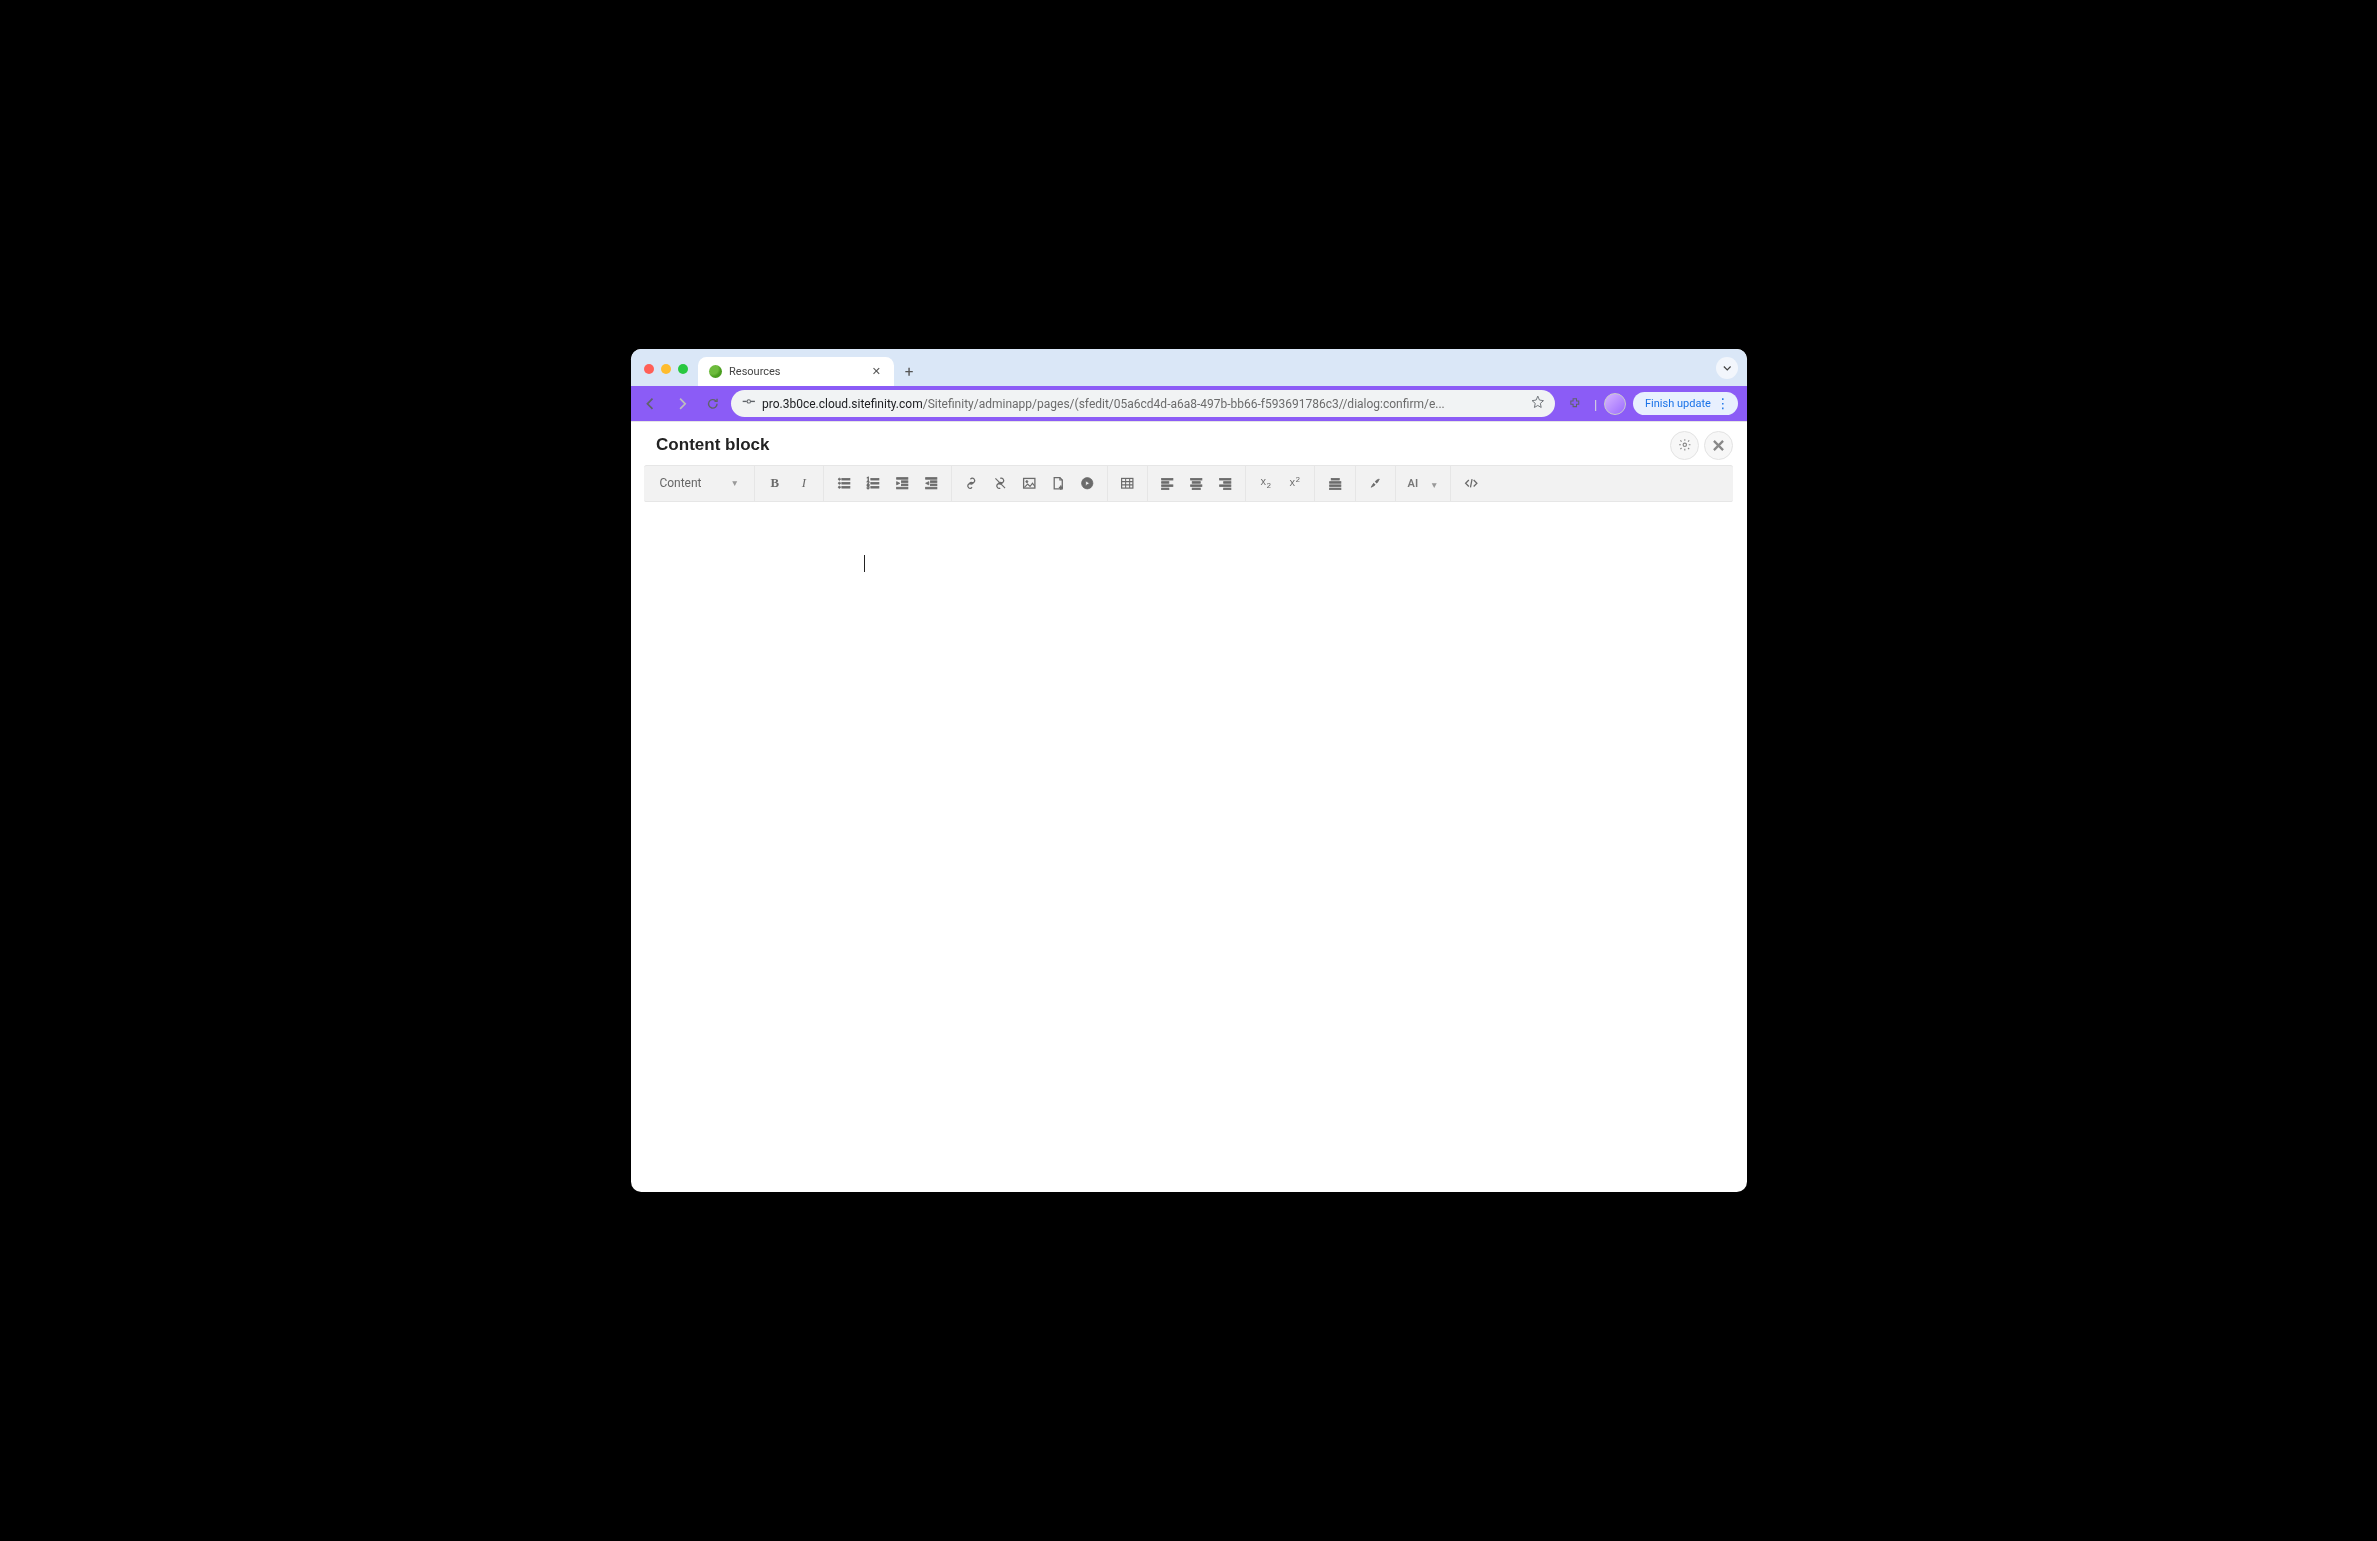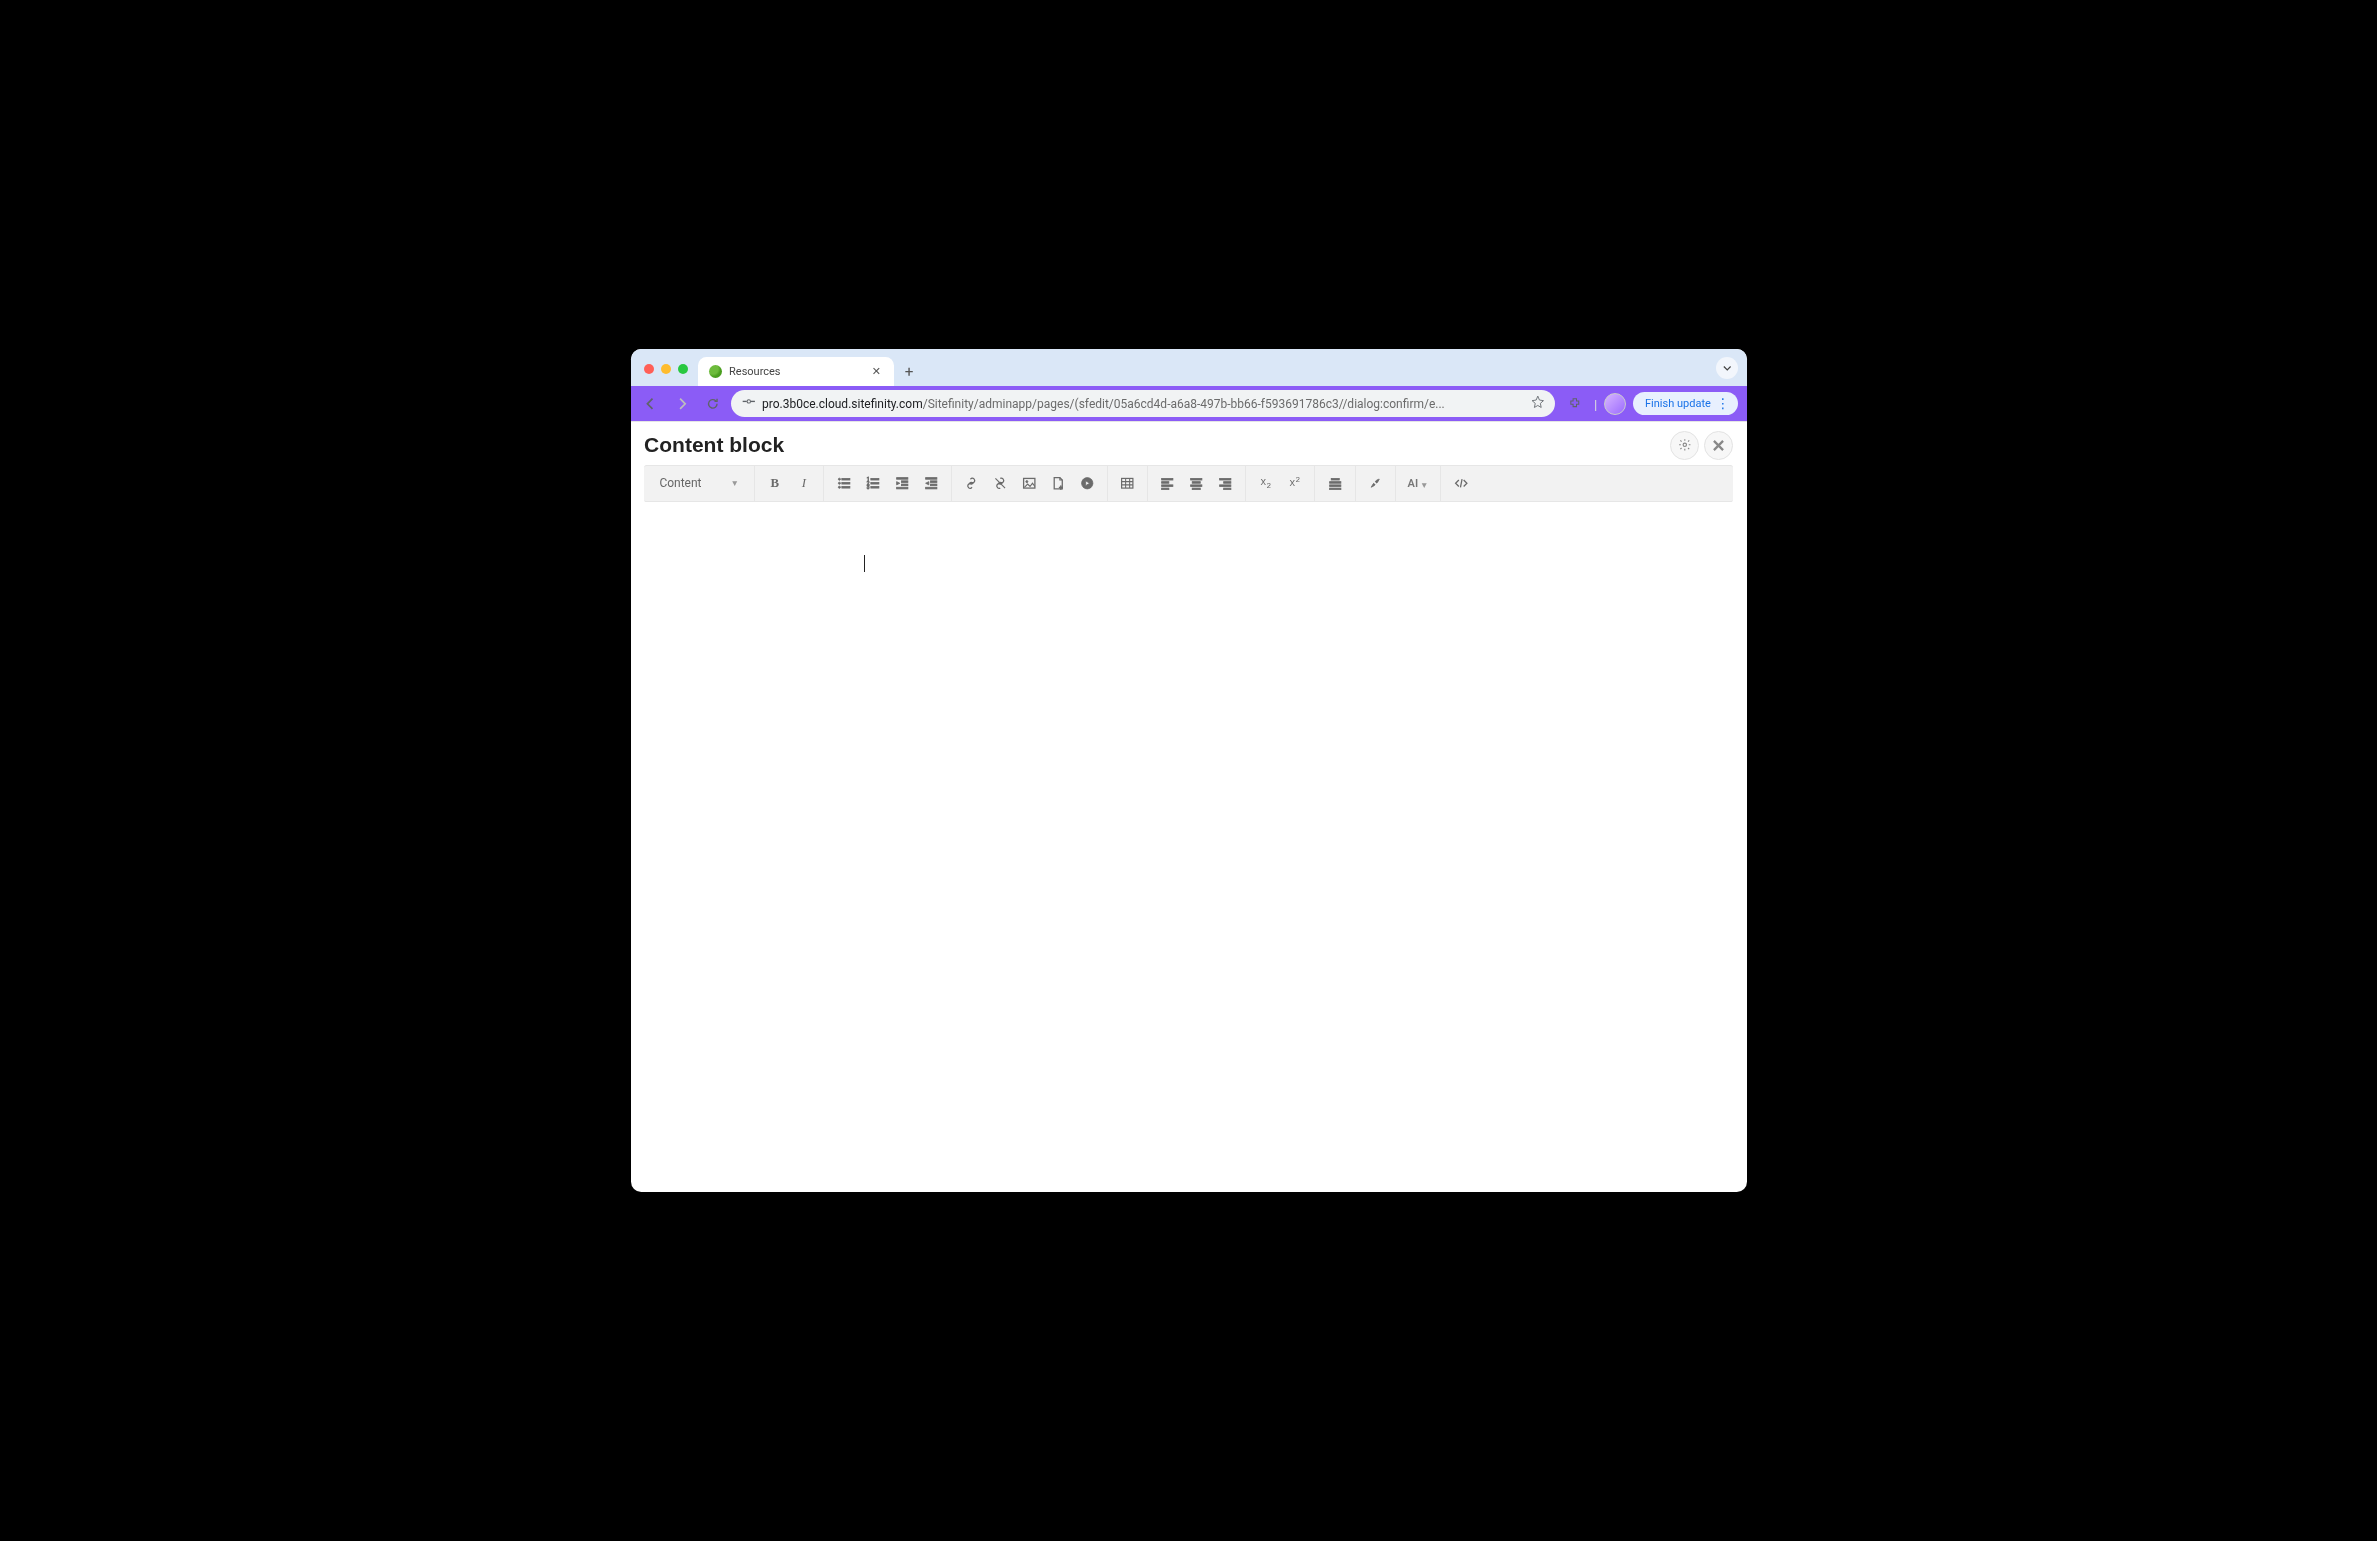--- a/index.html
+++ b/index.html
@@ -93,21 +93,21 @@
     background:#e8f0fe;border-radius:15.3px;padding:5.1px 8.5px 5.1px 12px;
     display:flex;align-items:center;gap:5.1px;font-size:11px;color:#1a73e8;cursor:pointer;
   }
   .finish .dots{color:#1a73e8;font-size:13.6px;line-height:1}
   
   .content-header{
     display:flex;align-items:center;padding:8.5px 13.6px 5.1px;
   }
   .content-header h1{
     font-family: "Segoe UI", Arial, sans-serif;
-    font-weight:700;font-size:21px;color:#222;
+    font-weight:700;font-size:17px;color:#222;margin-left:12px;
   }
   .header-actions{margin-left:auto;display:flex;gap:5.1px}
   .roundbtn{
     width:29px;height:29px;border-radius:50%;border:0.9px solid #e3e3e3;
     background:#f7f7f7;display:flex;align-items:center;justify-content:center;
     color:#888;cursor:pointer;
   }
   
   .toolbar{
     background:#f2f2f2;border:0.9px solid #e6e6e6;border-left:none;border-right:none;
@@ -118,21 +118,21 @@
   .tgroup:last-child{border-right:none}
   .format-sel{
     display:flex;align-items:center;gap:29px;padding:0 10.2px;font-size:12px;color:#666;cursor:pointer;
   }
   .format-sel .tri{font-size:8.5px;color:#999}
   .tbtn{
     width:29px;height:29px;display:flex;align-items:center;justify-content:center;
     color:#6b6b6b;cursor:pointer;border-radius:2.6px;
   }
   .tbtn svg{width:14.5px;height:14.5px;fill:#6b6b6b;stroke:#6b6b6b}
-  .ai-btn{display:flex;align-items:flex-end;gap:2px;padding:0 6.8px;color:#777;font-size:11px;font-weight:600;cursor:pointer}
+  .ai-btn{display:flex;align-items:flex-end;gap:12px;padding:0 6.8px;color:#777;font-size:11px;font-weight:600;cursor:pointer}
   .ai-btn .tri{font-size:8.5px;color:#999}
   
   .editor{
     flex:1;margin:0 13.6px;padding:51px 170px;position:relative;
   }
   .cursor{
     position:absolute;left:220px;top:53px;width:0.9px;height:17px;background:#222;
   }
   
   .footer{

